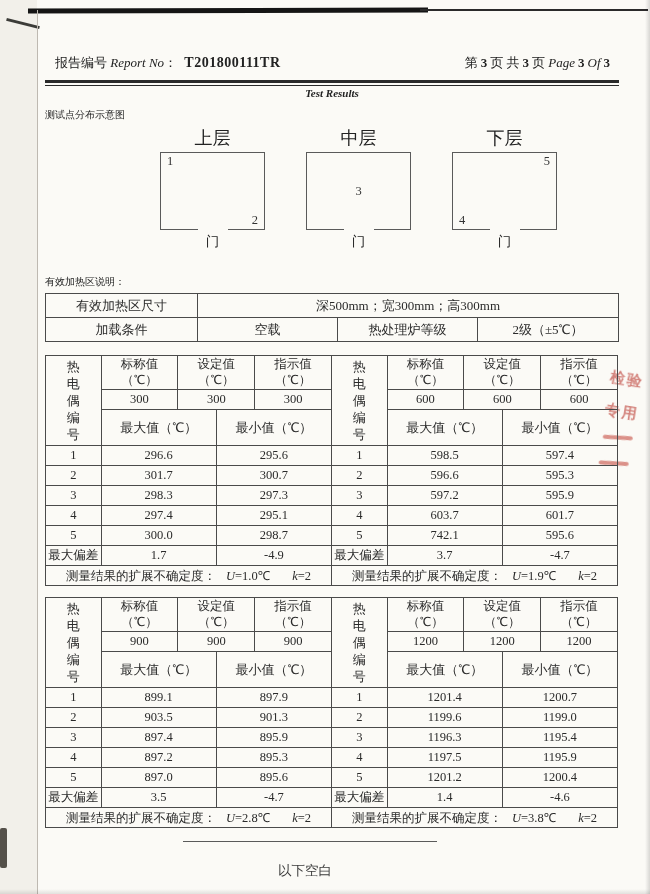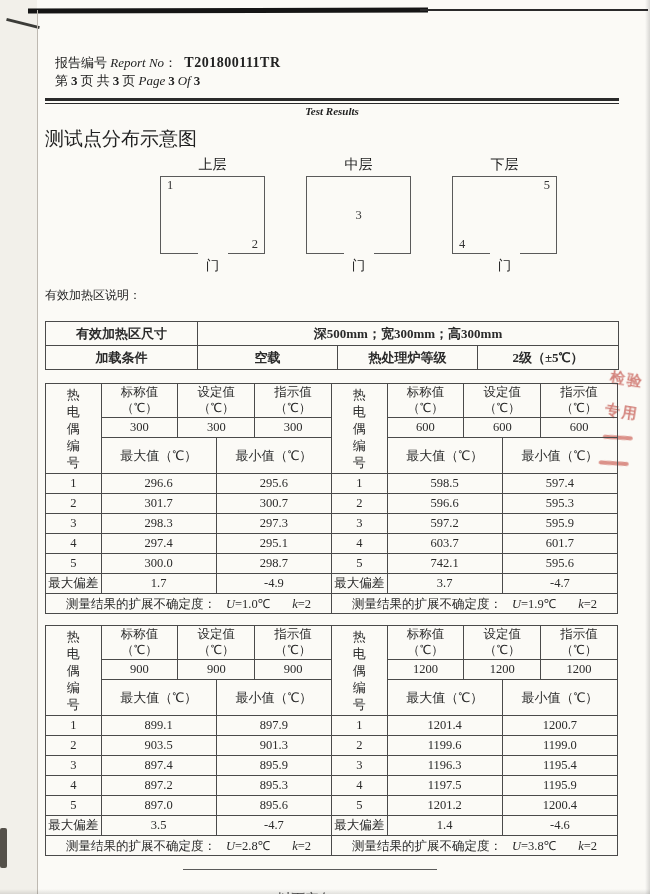--- a/index.html
+++ b/index.html
@@ -18,42 +18,42 @@
   .left-bottom-mark{position:absolute;left:0;top:828px;width:7px;height:40px;background:#55514a;border-radius:2px;}
   .right-shadow{position:absolute;right:0;top:0;bottom:0;width:5px;background:linear-gradient(to right,rgba(0,0,0,0),rgba(0,0,0,0.14));}
   .bottom-shadow{position:absolute;left:0;right:0;bottom:0;height:5px;background:linear-gradient(to bottom,rgba(0,0,0,0),rgba(0,0,0,0.10));}
   
   .stamp{position:absolute;right:-16px;top:372px;width:64px;color:#c4564e;opacity:.72;
          transform:rotate(9deg);filter:blur(.4px);font-size:15px;font-weight:bold;letter-spacing:2px;}
   .stamp .sline{white-space:nowrap;margin-bottom:14px;}
   .stamp .sdash{width:30px;height:4px;background:#cf6a60;border-radius:2px;margin:0 0 22px 2px;transform:rotate(-6deg);}
   
   .content{position:absolute;left:45px;top:54px;width:574px;}
-  .doc-header{display:flex;justify-content:space-between;align-items:flex-start;font-size:13px;padding:0 6px 0 10px;flex-direction:column;}
+  .doc-header{display:flex;justify-content:space-between;align-items:flex-end;font-size:13px;padding:0 6px 0 10px;}
   .en{font-style:italic;}
   .bnum{font-weight:bold;padding:0 3px;}
   .report-no{font-weight:bold;font-size:14px;letter-spacing:.5px;margin-left:4px;}
   .rule{margin-top:8px;border-top:3px solid #2a2a2a;border-bottom:1px solid #2a2a2a;height:2px;}
   .title{margin-top:5px;text-align:center;font-size:20px;font-weight:bold;letter-spacing:2px;color:#101010;font-family:"Liberation Sans",sans-serif;}
   .subtitle{text-align:center;font-size:11px;font-weight:bold;font-style:italic;margin-top:1px;}
-  .diagram-label{font-size:19px;margin-top:9px;}
+  .diagram-label{font-size:10px;margin-top:9px;}
   .diagrams{display:flex;margin-top:4px;padding-left:115px;gap:41px;}
   .diagram{width:105px;flex:0 0 auto;}
-  .dtitle{text-align:center;font-size:14px;margin-bottom:2px;}
+  .dtitle{text-align:center;font-size:18px;margin-bottom:2px;}
   .dbox{position:relative;height:76px;border:1px solid #5a5a5a;background:transparent;}
   .pt{position:absolute;font-size:12.5px;color:#333;}
   .pt.tl{top:1px;left:6px}.pt.tr{top:1px;right:6px}
   .pt.bl{bottom:1px;left:6px}.pt.br{bottom:1px;right:6px}
   .pt.c{top:50%;left:50%;transform:translate(-50%,-50%)}
   .door-gap{position:absolute;bottom:-2px;left:50%;transform:translateX(-50%);width:30px;height:4px;background:#fbfaf6;}
   .door{text-align:center;font-size:13.5px;margin-top:3px;}
-  .zone-label{font-size:12px;margin-top:12px;}
+  .zone-label{font-size:10px;margin-top:24px;}
   table{border-collapse:collapse;table-layout:fixed;}
   td{border:1px solid #4a4a4a;text-align:center;vertical-align:middle;font-size:12.5px;padding:0 2px;color:#2a2a2a;}
-  .info-table{width:100%;margin-top:17px;border:1.5px solid #3c3c3c;font-weight:bold;}
+  .info-table{width:100%;margin-top:4px;border:1.5px solid #3c3c3c;}
   .info-table td{height:23px;font-size:13px;}
   .mwrap{display:flex;margin-top:13px;}
   .mwrap2{margin-top:11px;}
   .mtable{width:287px;border:1.5px solid #3c3c3c;}
   .mtable.right{margin-left:-1px;}
   .mtable td{height:19px;}
   .mtable tr.h1 td{height:33px;line-height:1.25;}
   .mtable tr.h2 td{height:19px;}
   .mtable tr.h3 td{height:35px;font-size:13px;}
   .tc-cell span{display:inline-block;width:1.05em;word-break:break-all;line-height:17px;font-size:13px;letter-spacing:0;}

